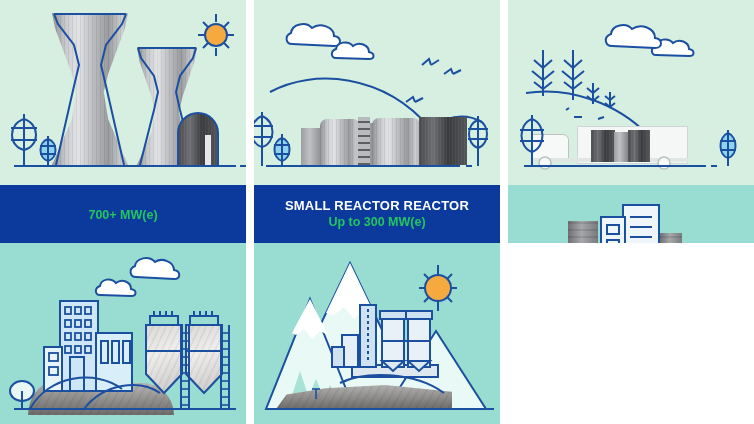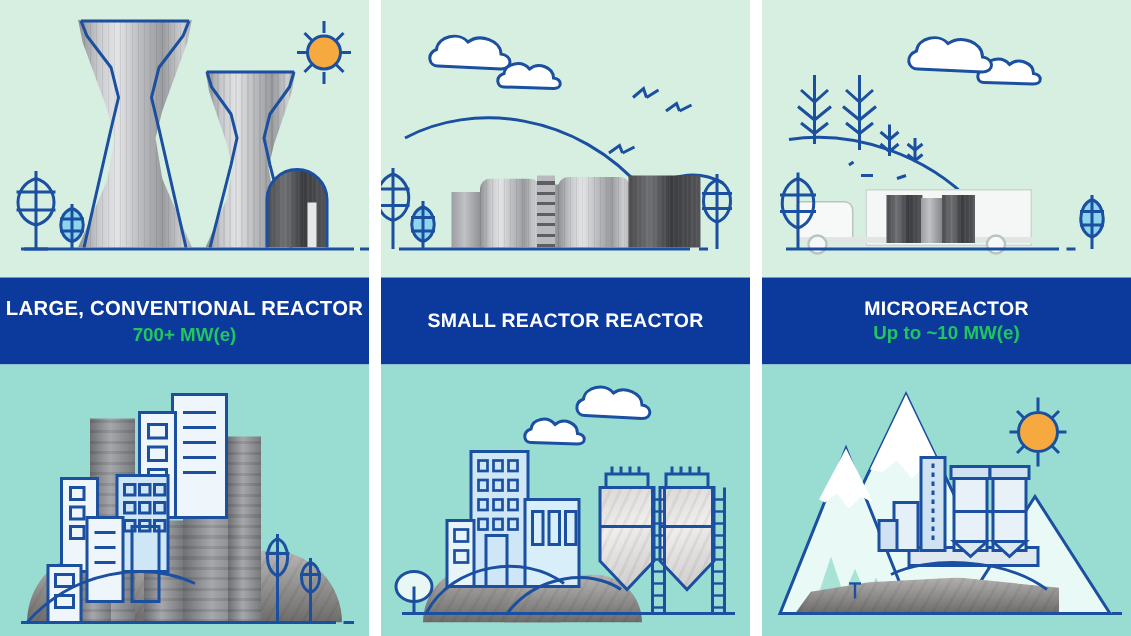--- a/index.html
+++ b/index.html
@@ -229,29 +229,25 @@
         <line x1="220" y1="130" x2="220" y2="166"></line>
         <line x1="212" y1="141" x2="228" y2="141"></line>
           <line x1="212" y1="150" x2="228" y2="150"></line>
       </g>
       <path class="gline" d="M16,166 L198,166"></path>
       <path class="gline" d="M203,166 L209,166"></path>
     </svg>
   </div>
 
   <div class="cell banner b1">
-    <div class="title">LARGE, CONVENTIONAL REACTOR</div>
     <div class="sub">700+ MW(e)</div>
   </div>
   <div class="cell banner b2">
     <div class="title">SMALL REACTOR REACTOR</div>
-  </div>
-  <div class="cell banner b3">
-    <div class="title">MICROREACTOR</div>
-    <div class="sub">Up to ~10 MW(e)</div>
+    <div class="sub">Up to 300 MW(e)</div>
   </div>
 
   <div class="cell scene-bot">
     <div class="tex-hill" style="position:absolute;left:18px;top:124px;width:210px;height:48px;
              border-radius:120px 120px 0 0;"></div>
     <div class="tex-bld" style="position:absolute;left:60px;top:36px;width:30px;height:136px;"></div>
     <div class="tex-bld" style="position:absolute;left:122px;top:70px;width:42px;height:102px;"></div>
     <div class="tex-bld" style="position:absolute;left:152px;top:48px;width:22px;height:124px;"></div>
     <div class="tex-bld" style="position:absolute;left:52px;top:118px;width:22px;height:54px;"></div>
     <div class="tex-bld" style="position:absolute;left:96px;top:104px;width:26px;height:68px;"></div>

